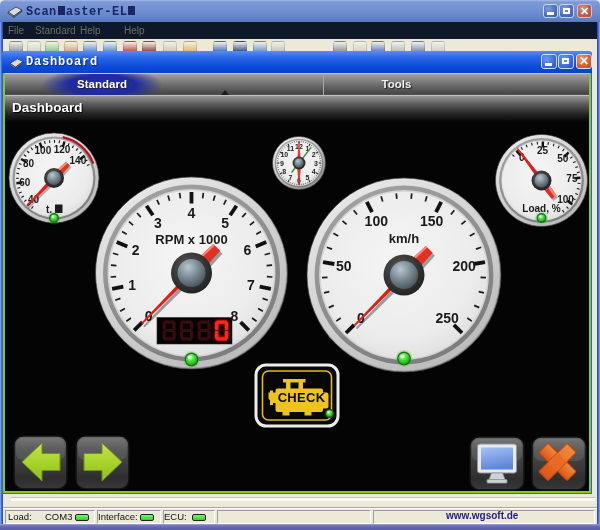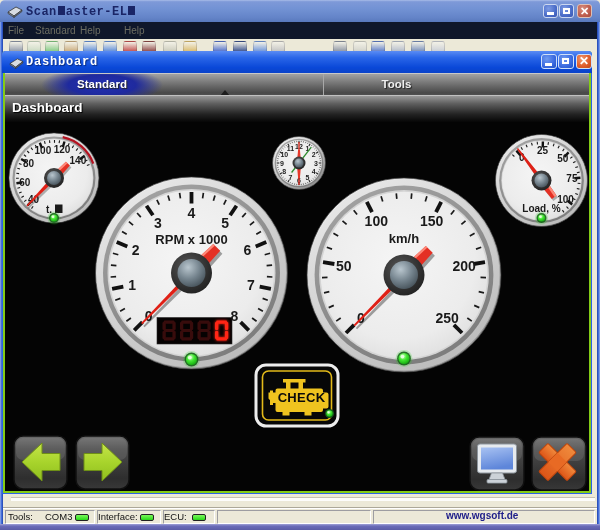--- a/index.html
+++ b/index.html
@@ -549,21 +549,21 @@
     </g>
   </svg>
 <div class="statusarea">
  <div style="position:absolute;left:8px;top:3px;width:584px;height:4px;background:#fdfdfb;border-top:1px solid #c6c2b2"></div>
  <div class="sbar">
   <div class="sp" style="left:2px;width:90px"></div>
   <div class="sp" style="left:94px;width:64px"></div>
   <div class="sp" style="left:160px;width:52px"></div>
   <div class="sp" style="left:214px;width:154px"></div>
   <div class="sp" style="left:370px;width:222px"></div>
-  <span style="left:5px;top:3px">Tools:</span>
+  <span style="left:5px;top:3px">Load:</span>
       <span style="left:42px;top:3px">COM3</span>
   <div class="sled" style="left:72px"></div>
   <span style="left:95px;top:3px">Interface:</span>
   <div class="sled" style="left:137px"></div>
   <span style="left:161px;top:3px">ECU:</span>
   <div class="sled" style="left:189px"></div>
   <span style="left:443px;top:2px;font-size:10px;font-weight:bold;color:#20208a">www.wgsoft.de</span>
  </div>
 </div>
 <div class="botborder"></div>

